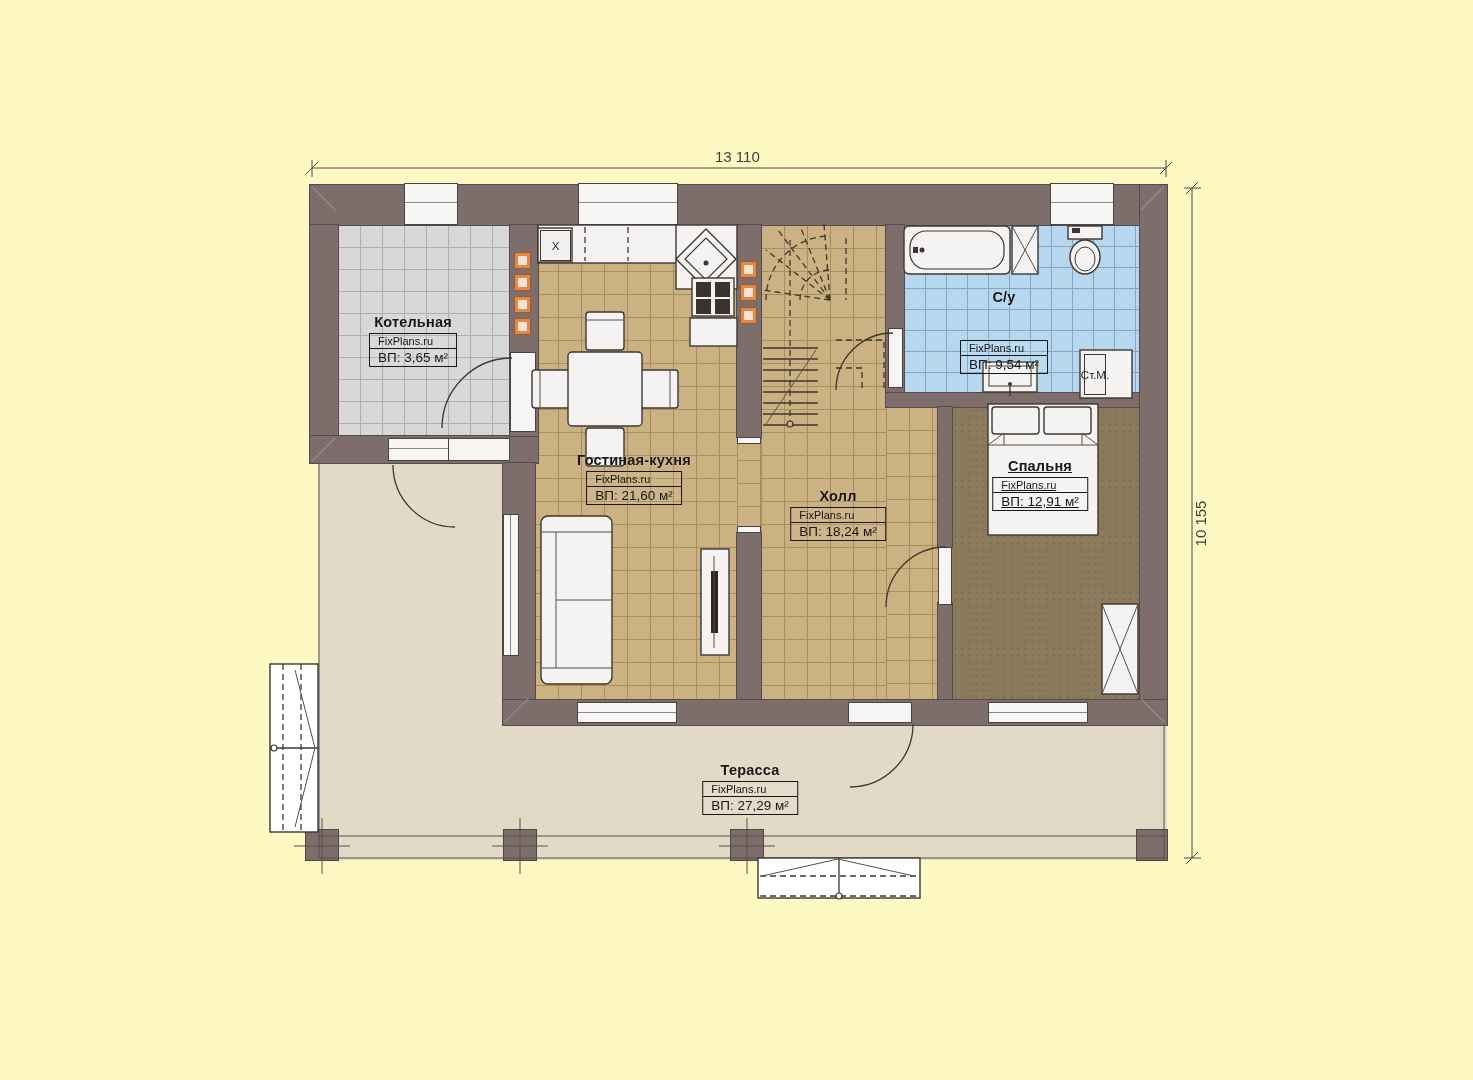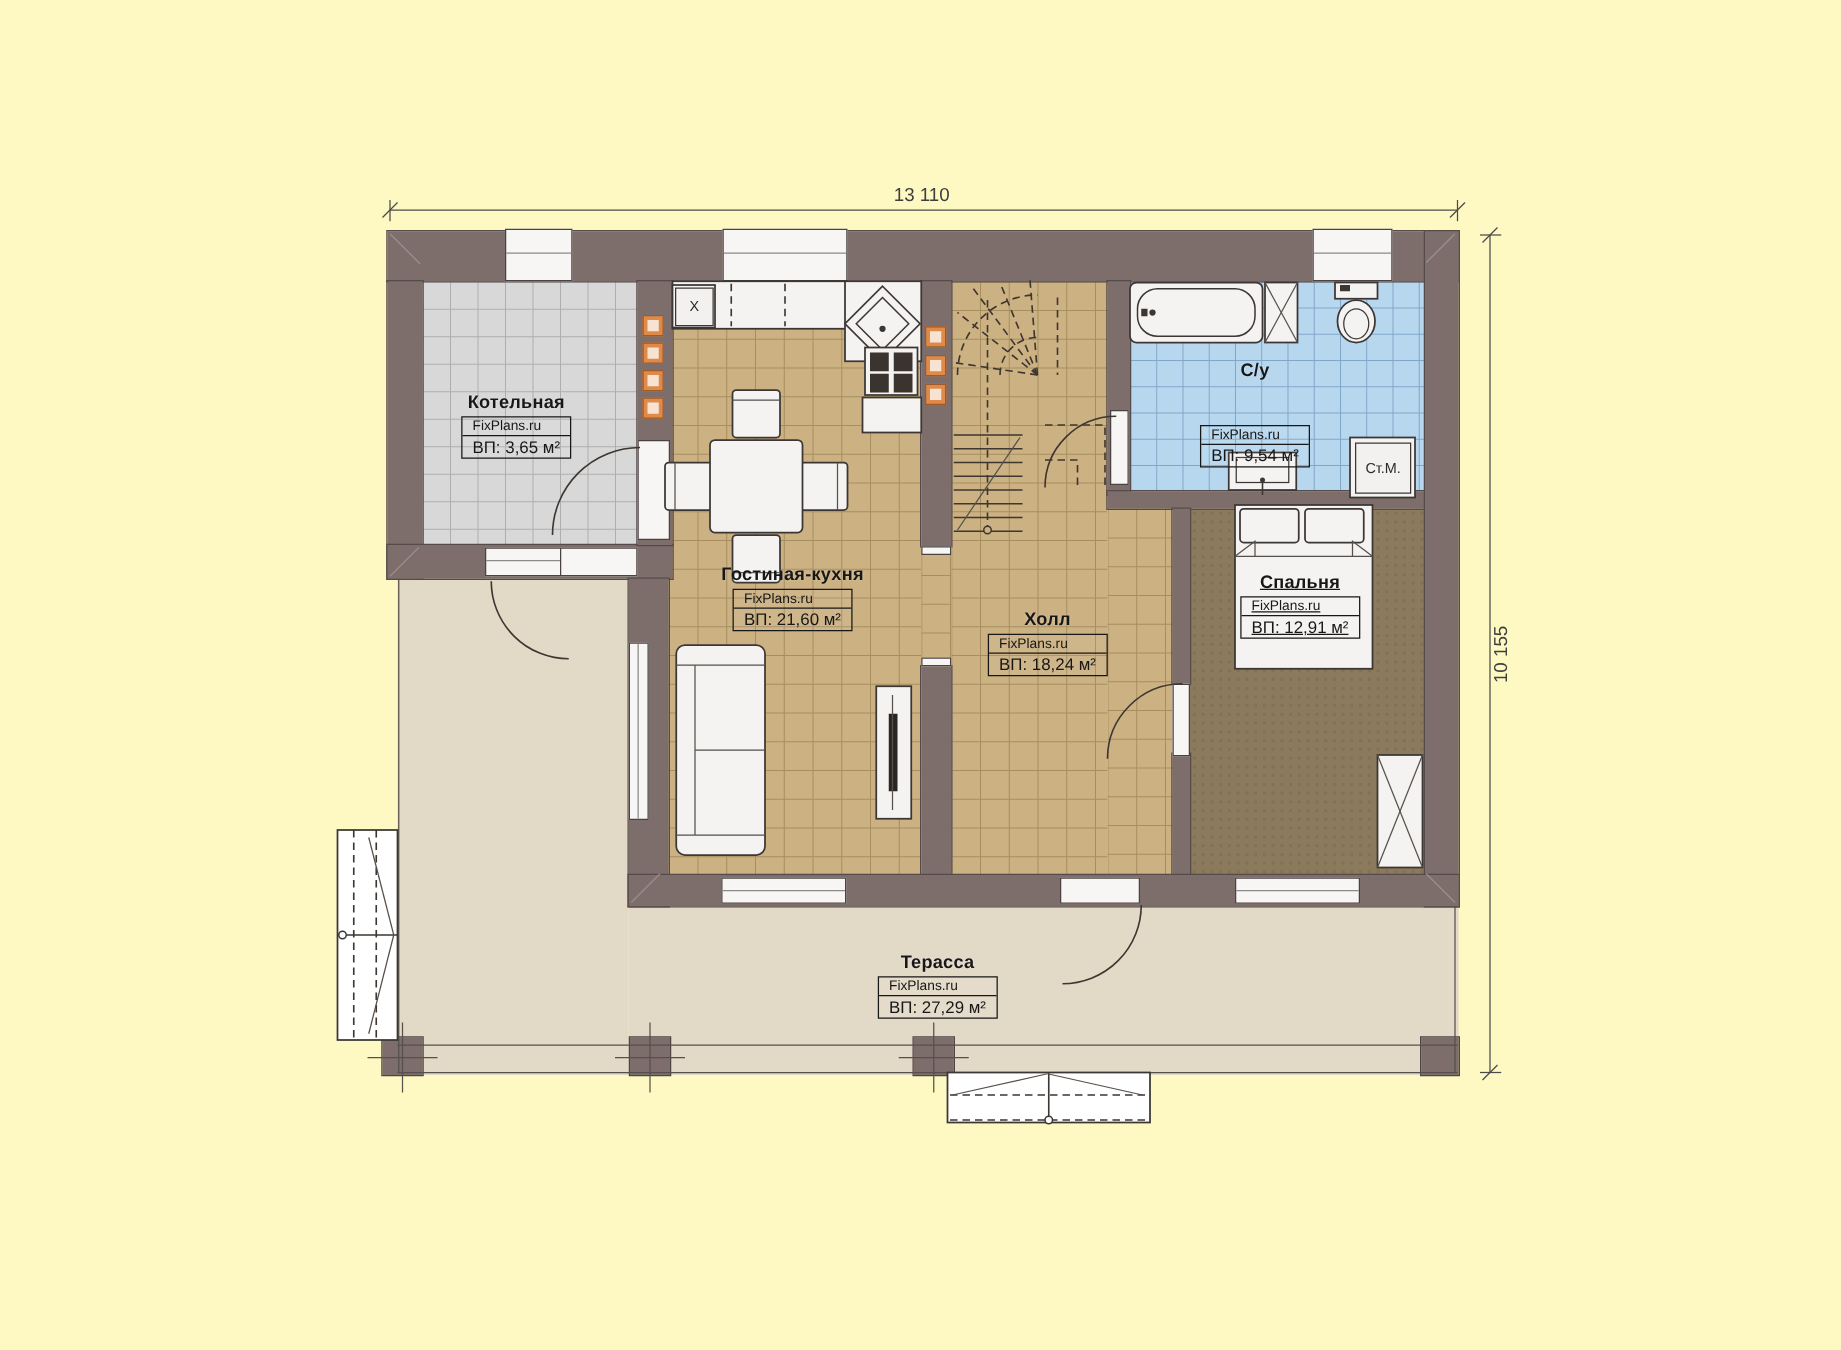--- a/index.html
+++ b/index.html
@@ -340,16 +340,16 @@
   </div>
 
   <div class="room-label" style="left:750px;top:762px;">
     <div class="room-name">Терасса</div>
     <div class="label-box">
       <div class="label-brand">FixPlans.ru</div>
       <div class="label-area">ВП: 27,29 м²</div>
     </div>
   </div>
 
-  <div class="small-tag" style="left:1084px;top:354px;width:45px;height:41px;">Ст.М.</div>
+  <div class="small-tag" style="left:1084px;top:354px;width:22px;height:41px;">Ст.М.</div>
   <div class="small-tag" style="left:540px;top:230px;width:31px;height:31px;">X</div>
 
 </div>
 
 </body></html>

